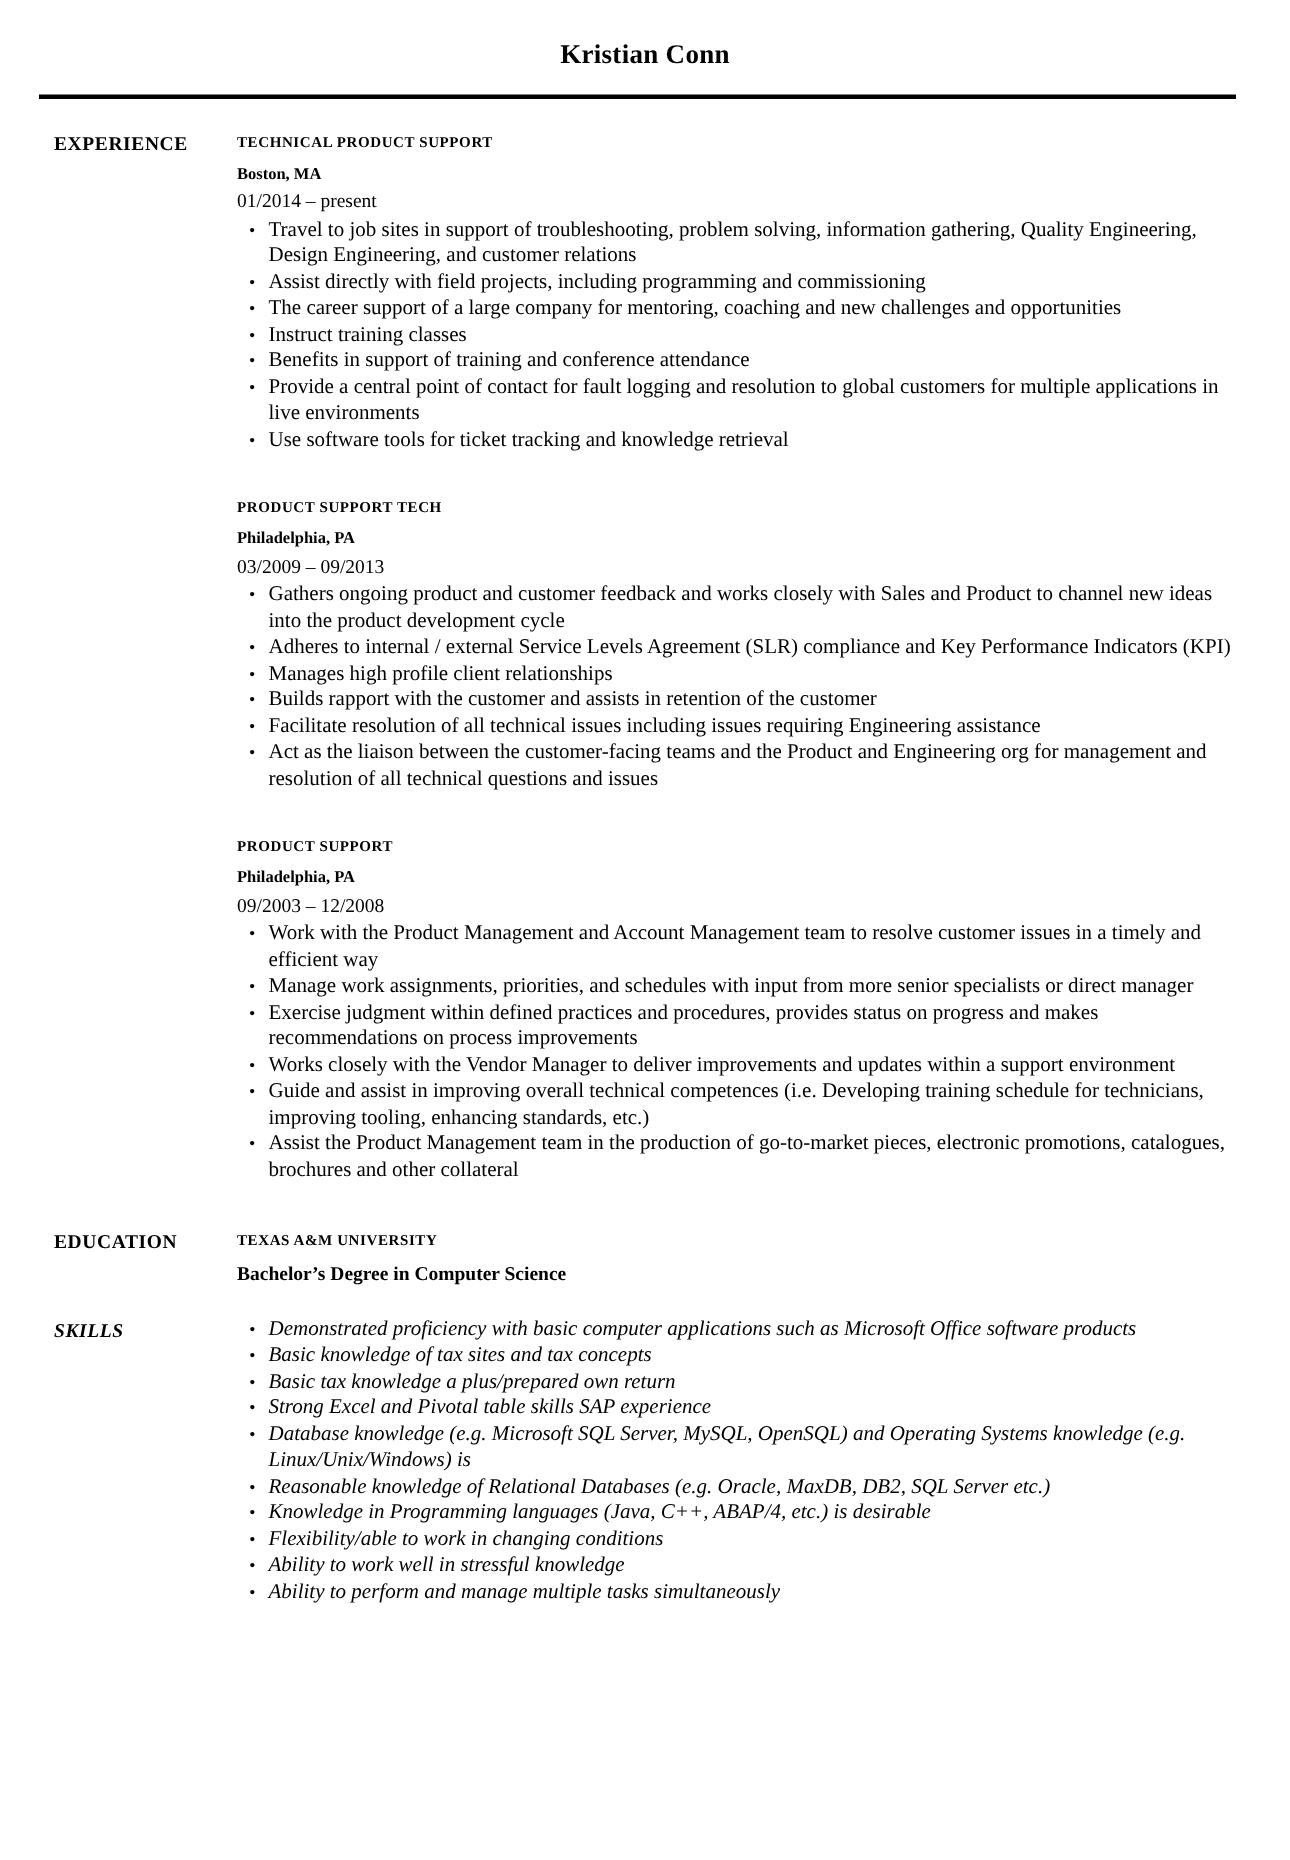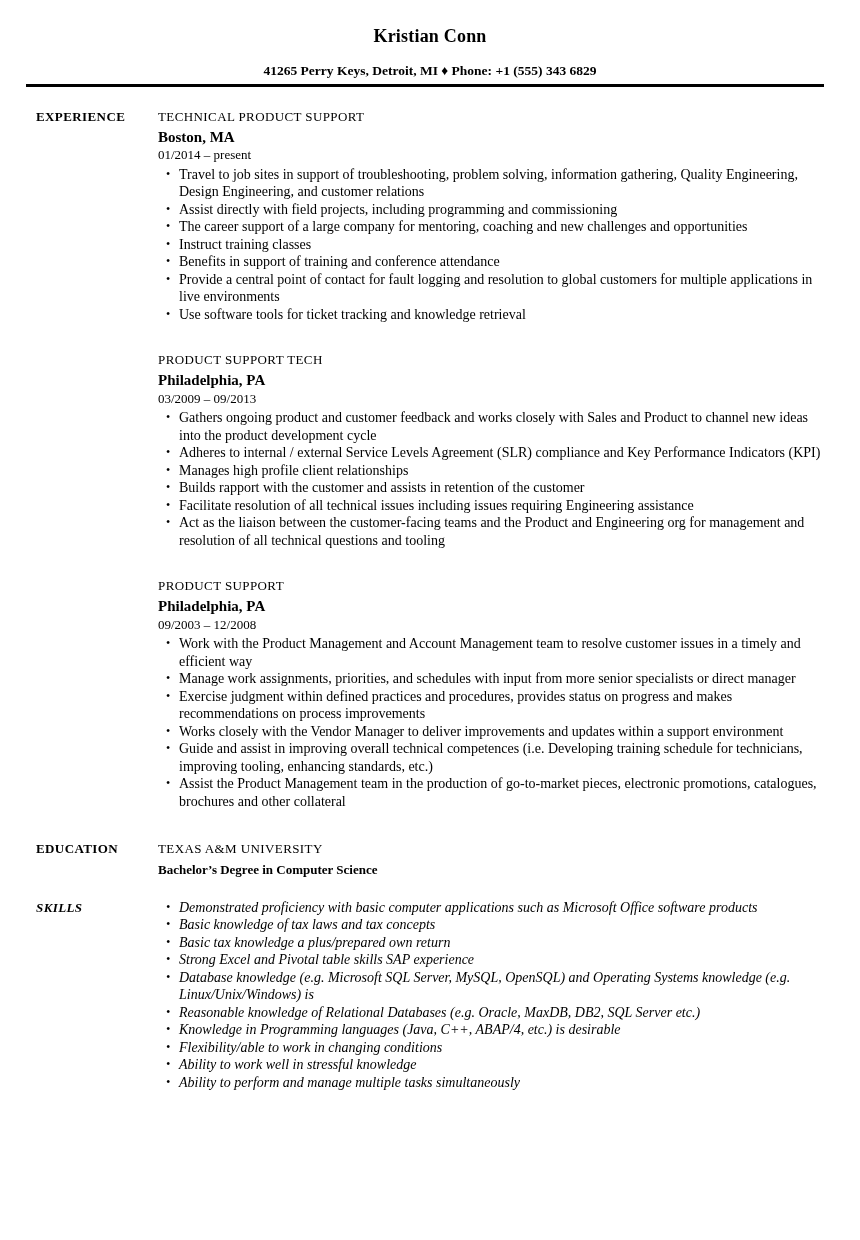--- a/index.html
+++ b/index.html
@@ -37,29 +37,29 @@
   .section { display: grid; grid-template-columns: 122px 1fr; margin-top: 21px; }
   .section-label {
     font-weight: 700;
     font-size: 13px;
     letter-spacing: 0.4px;
     line-height: 18px;
   }
 
   .job + .job { margin-top: 28px; }
   .job-title, .edu-school {
-    font-size: 13px;
-    font-weight: 400;
+    font-size: 10px;
+    font-weight: 700;
     letter-spacing: 0.4px;
     line-height: 18px;
     margin: 0 0 3px 0;
   }
   .job-loc {
     font-weight: 700;
-    font-size: 15px;
+    font-size: 11px;
     line-height: 17.5px;
   }
   .job-dates {
     font-size: 13px;
     line-height: 17.5px;
     margin-bottom: 2px;
   }
   .bullets {
     list-style: none;
     margin: 0;
@@ -84,21 +84,20 @@
   #education-section { margin-top: 30px; }
   #skills-section { margin-top: 20px; font-style: italic; }
 </style>
 </head>
 <body>
 
 <div class="page">
 
   <div class="header">
     <h1 class="name">Kristian Conn</h1>
-    <p class="contact">41265 Perry Keys, Detroit, MI ♦ Phone: +1 (555) 343 6829</p>
   </div>
   <hr class="rule">
 
   <div class="section" id="experience-section">
     <div class="section-label">EXPERIENCE</div>
     <div class="section-content">
 
       <div class="job">
         <h2 class="job-title">TECHNICAL PRODUCT SUPPORT</h2>
         <div class="job-loc">Boston, MA</div>
@@ -117,21 +116,21 @@
       <div class="job">
         <h2 class="job-title">PRODUCT SUPPORT TECH</h2>
         <div class="job-loc">Philadelphia, PA</div>
         <div class="job-dates">03/2009 – 09/2013</div>
         <ul class="bullets">
           <li>Gathers ongoing product and customer feedback and works closely with Sales and Product to channel new ideas into the product development cycle</li>
           <li>Adheres to internal / external Service Levels Agreement (SLR) compliance and Key Performance Indicators (KPI)</li>
           <li>Manages high profile client relationships</li>
           <li>Builds rapport with the customer and assists in retention of the customer</li>
           <li>Facilitate resolution of all technical issues including issues requiring Engineering assistance</li>
-          <li>Act as the liaison between the customer-facing teams and the Product and Engineering org for management and resolution of all technical questions and tooling</li>
+          <li>Act as the liaison between the customer-facing teams and the Product and Engineering org for management and resolution of all technical questions and issues</li>
         </ul>
       </div>
 
       <div class="job">
         <h2 class="job-title">PRODUCT SUPPORT</h2>
         <div class="job-loc">Philadelphia, PA</div>
         <div class="job-dates">09/2003 – 12/2008</div>
         <ul class="bullets">
           <li>Work with the Product Management and Account Management team to resolve customer issues in a timely and efficient way</li>
           <li>Manage work assignments, priorities, and schedules with input from more senior specialists or direct manager</li>
@@ -151,21 +150,21 @@
       <h2 class="edu-school">TEXAS A&amp;M UNIVERSITY</h2>
       <div class="edu-degree">Bachelor’s Degree in Computer Science</div>
     </div>
   </div>
 
   <div class="section" id="skills-section">
     <div class="section-label">SKILLS</div>
     <div class="section-content">
       <ul class="bullets">
         <li>Demonstrated proficiency with basic computer applications such as Microsoft Office software products</li>
-        <li>Basic knowledge of tax laws and tax concepts</li>
+        <li>Basic knowledge of tax sites and tax concepts</li>
         <li>Basic tax knowledge a plus/prepared own return</li>
         <li>Strong Excel and Pivotal table skills SAP experience</li>
         <li>Database knowledge (e.g. Microsoft SQL Server, MySQL, OpenSQL) and Operating Systems knowledge (e.g. Linux/Unix/Windows) is</li>
         <li>Reasonable knowledge of Relational Databases (e.g. Oracle, MaxDB, DB2, SQL Server etc.)</li>
         <li>Knowledge in Programming languages (Java, C++, ABAP/4, etc.) is desirable</li>
         <li>Flexibility/able to work in changing conditions</li>
         <li>Ability to work well in stressful knowledge</li>
         <li>Ability to perform and manage multiple tasks simultaneously</li>
       </ul>
     </div>

